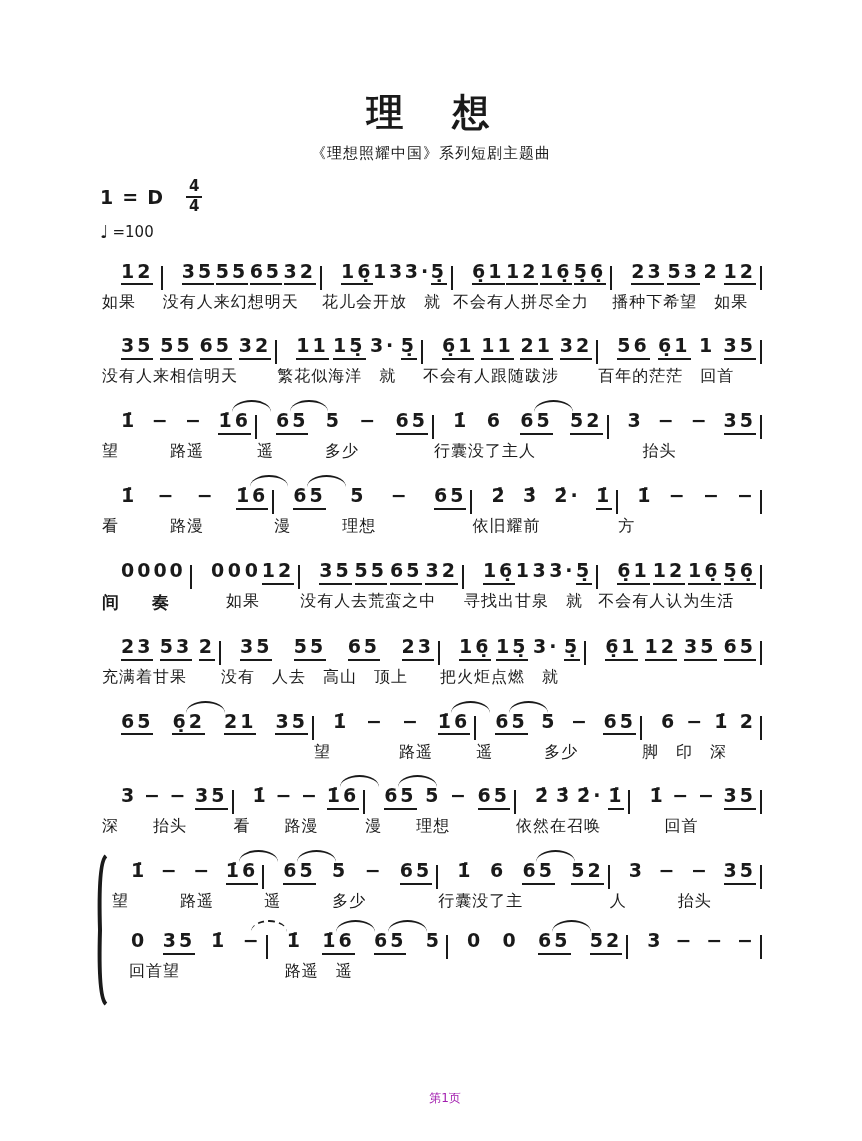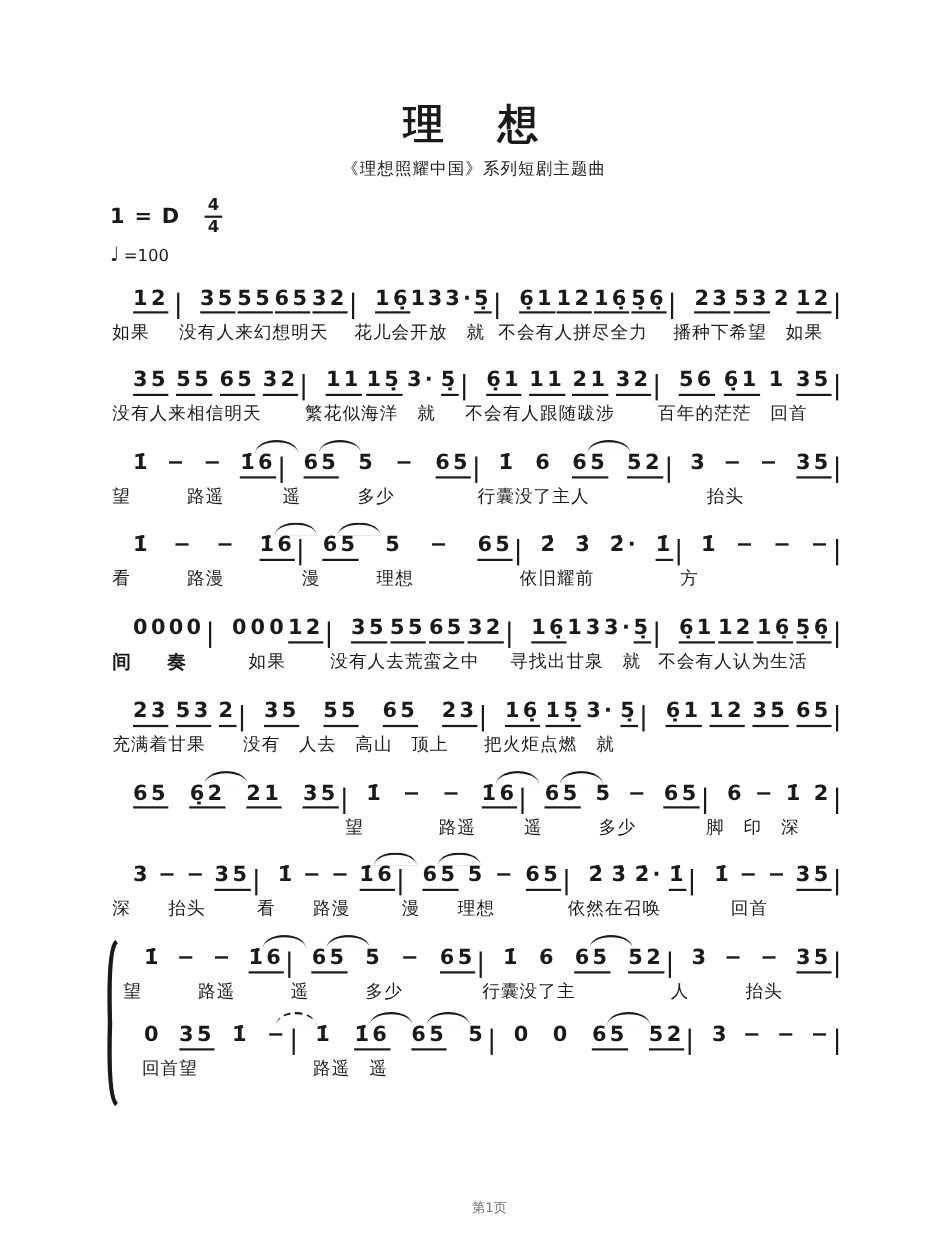--- a/index.html
+++ b/index.html
@@ -40,21 +40,21 @@
   }
   .arc.dashed{border-top-style:dashed;width:190%;}
   .lyric{font-size:16px;margin-top:1px;line-height:1.3;white-space:pre;letter-spacing:1px;}
   .lyric.bold{font-weight:bold;font-size:17px;letter-spacing:8px;}
   .bar{flex:0 0 2px;width:2px;background:#1a1a1a;height:24px;margin-top:5px;}
   
   .duet{position:relative;margin-top:4px;padding-left:10px;}
   .duet .system{margin-bottom:18px;}
   .duet-bracket{position:absolute;left:-8px;top:-6px;height:152px;width:14px;}
   
-  .footer{position:absolute;bottom:34px;left:0;right:0;text-align:center;font-size:12px;color:#737373;padding-left:28px;}
+  .footer{position:absolute;bottom:34px;left:0;right:0;text-align:center;font-size:12px;color:#a21caf;padding-left:28px;}
 </style>
 </head>
 <body>
 
 <div class="sheet">
 
   <div class="title">理　想</div>
   <div class="subtitle">《理想照耀中国》系列短剧主题曲</div>
 
   <div class="header-row">

